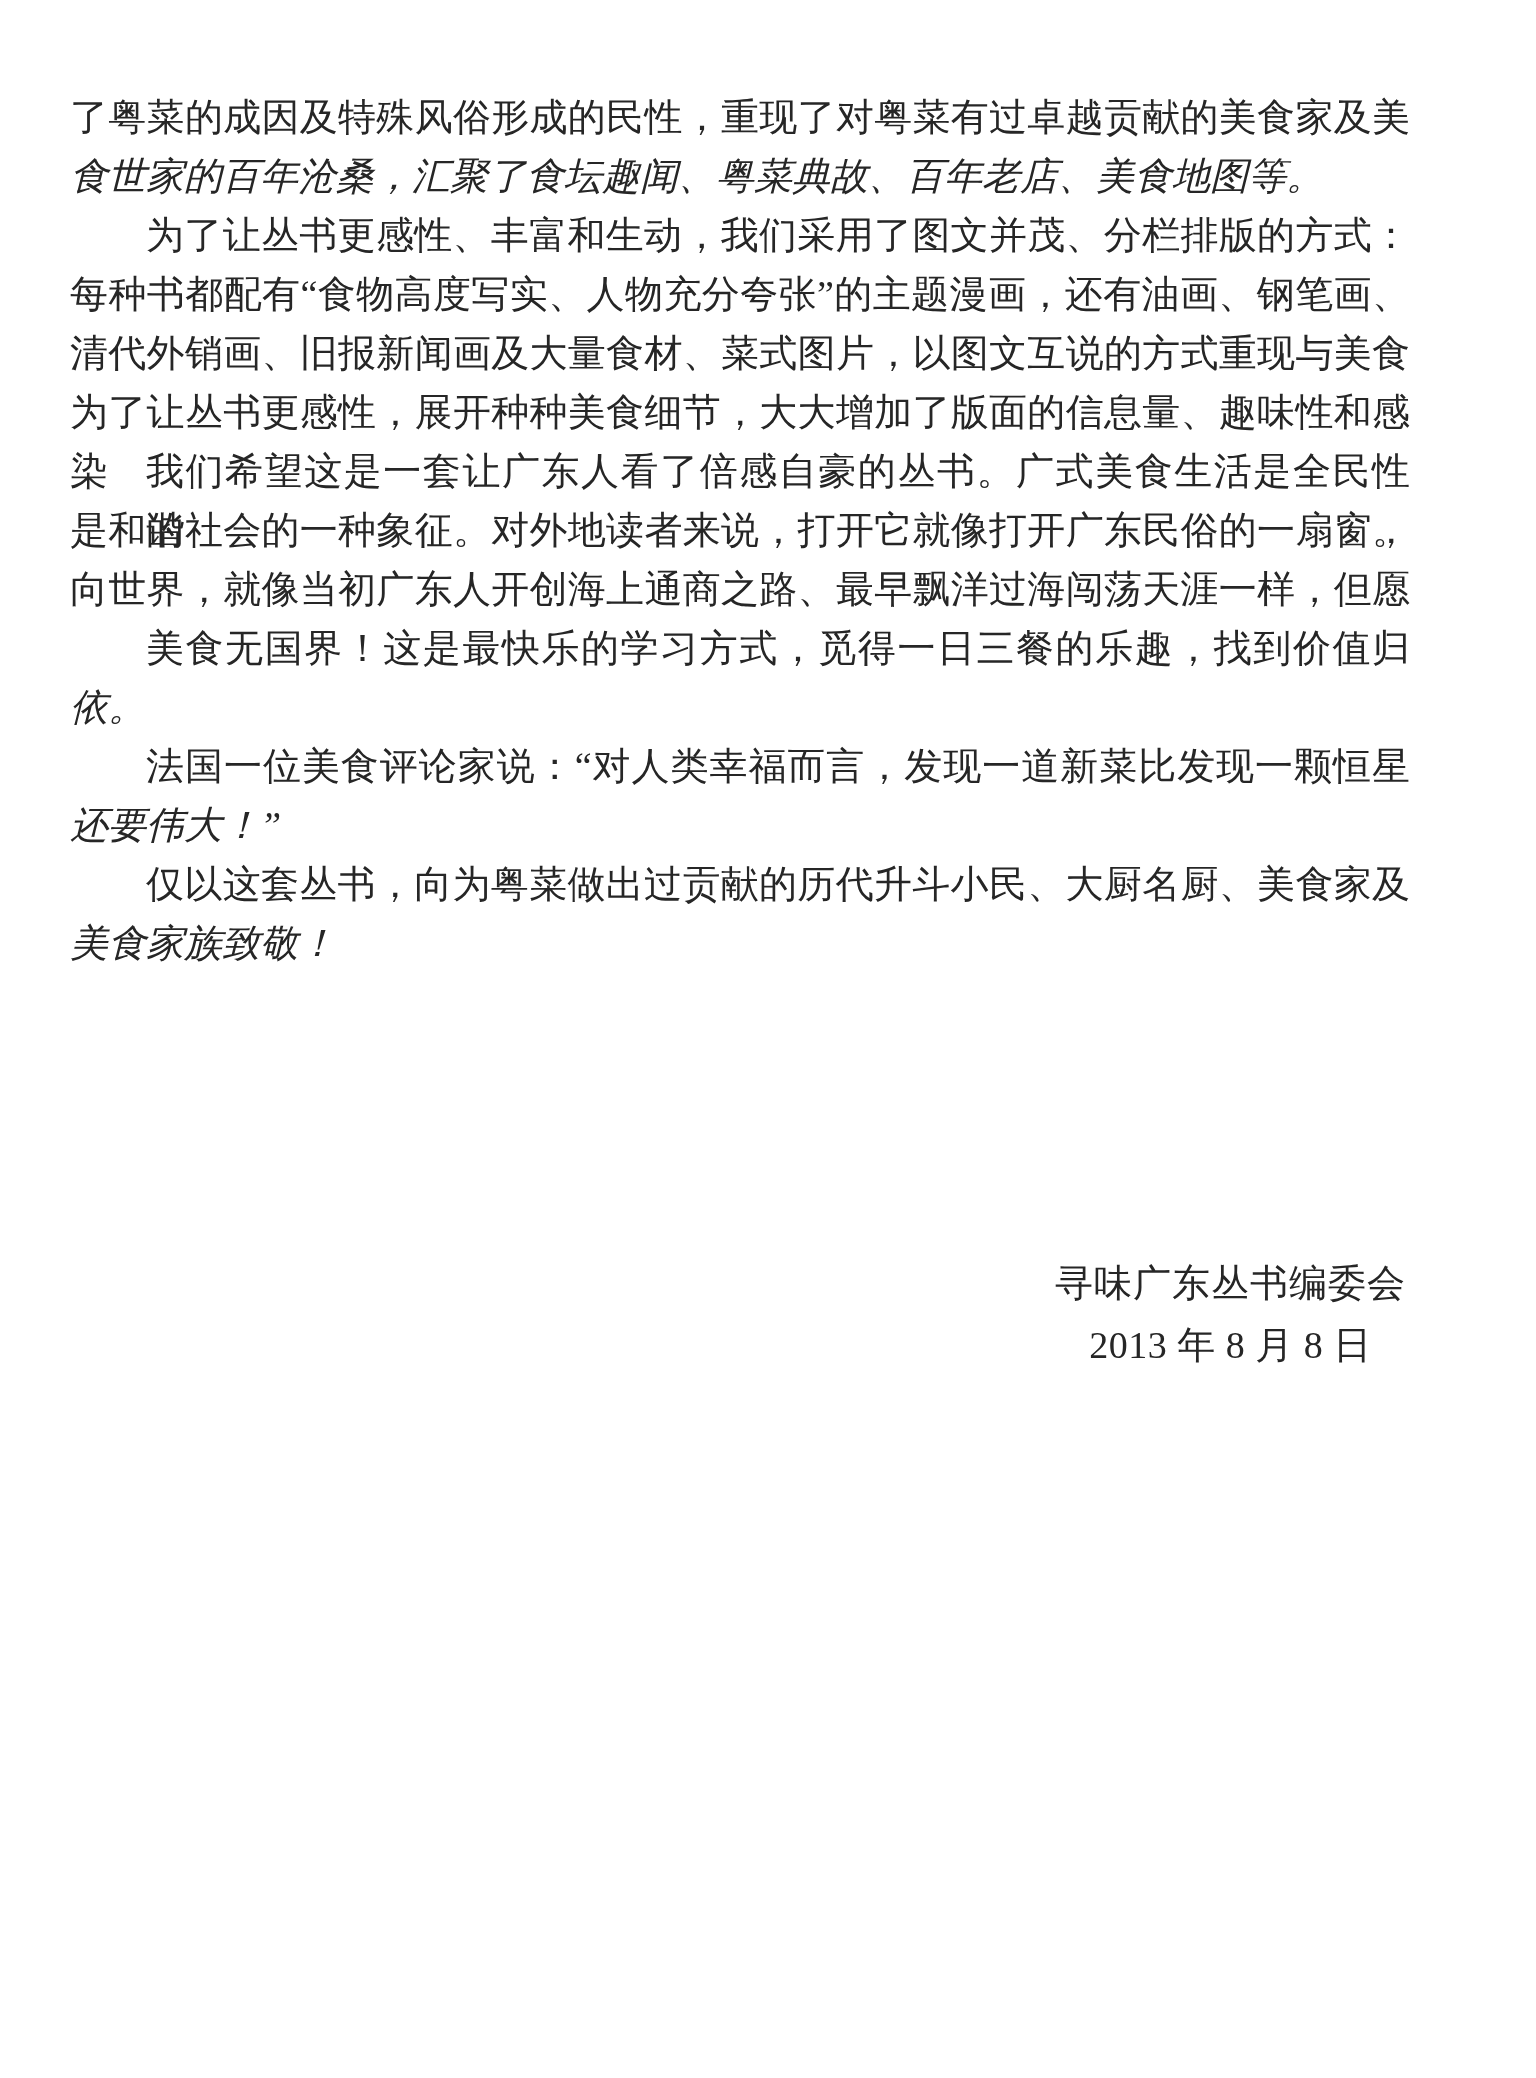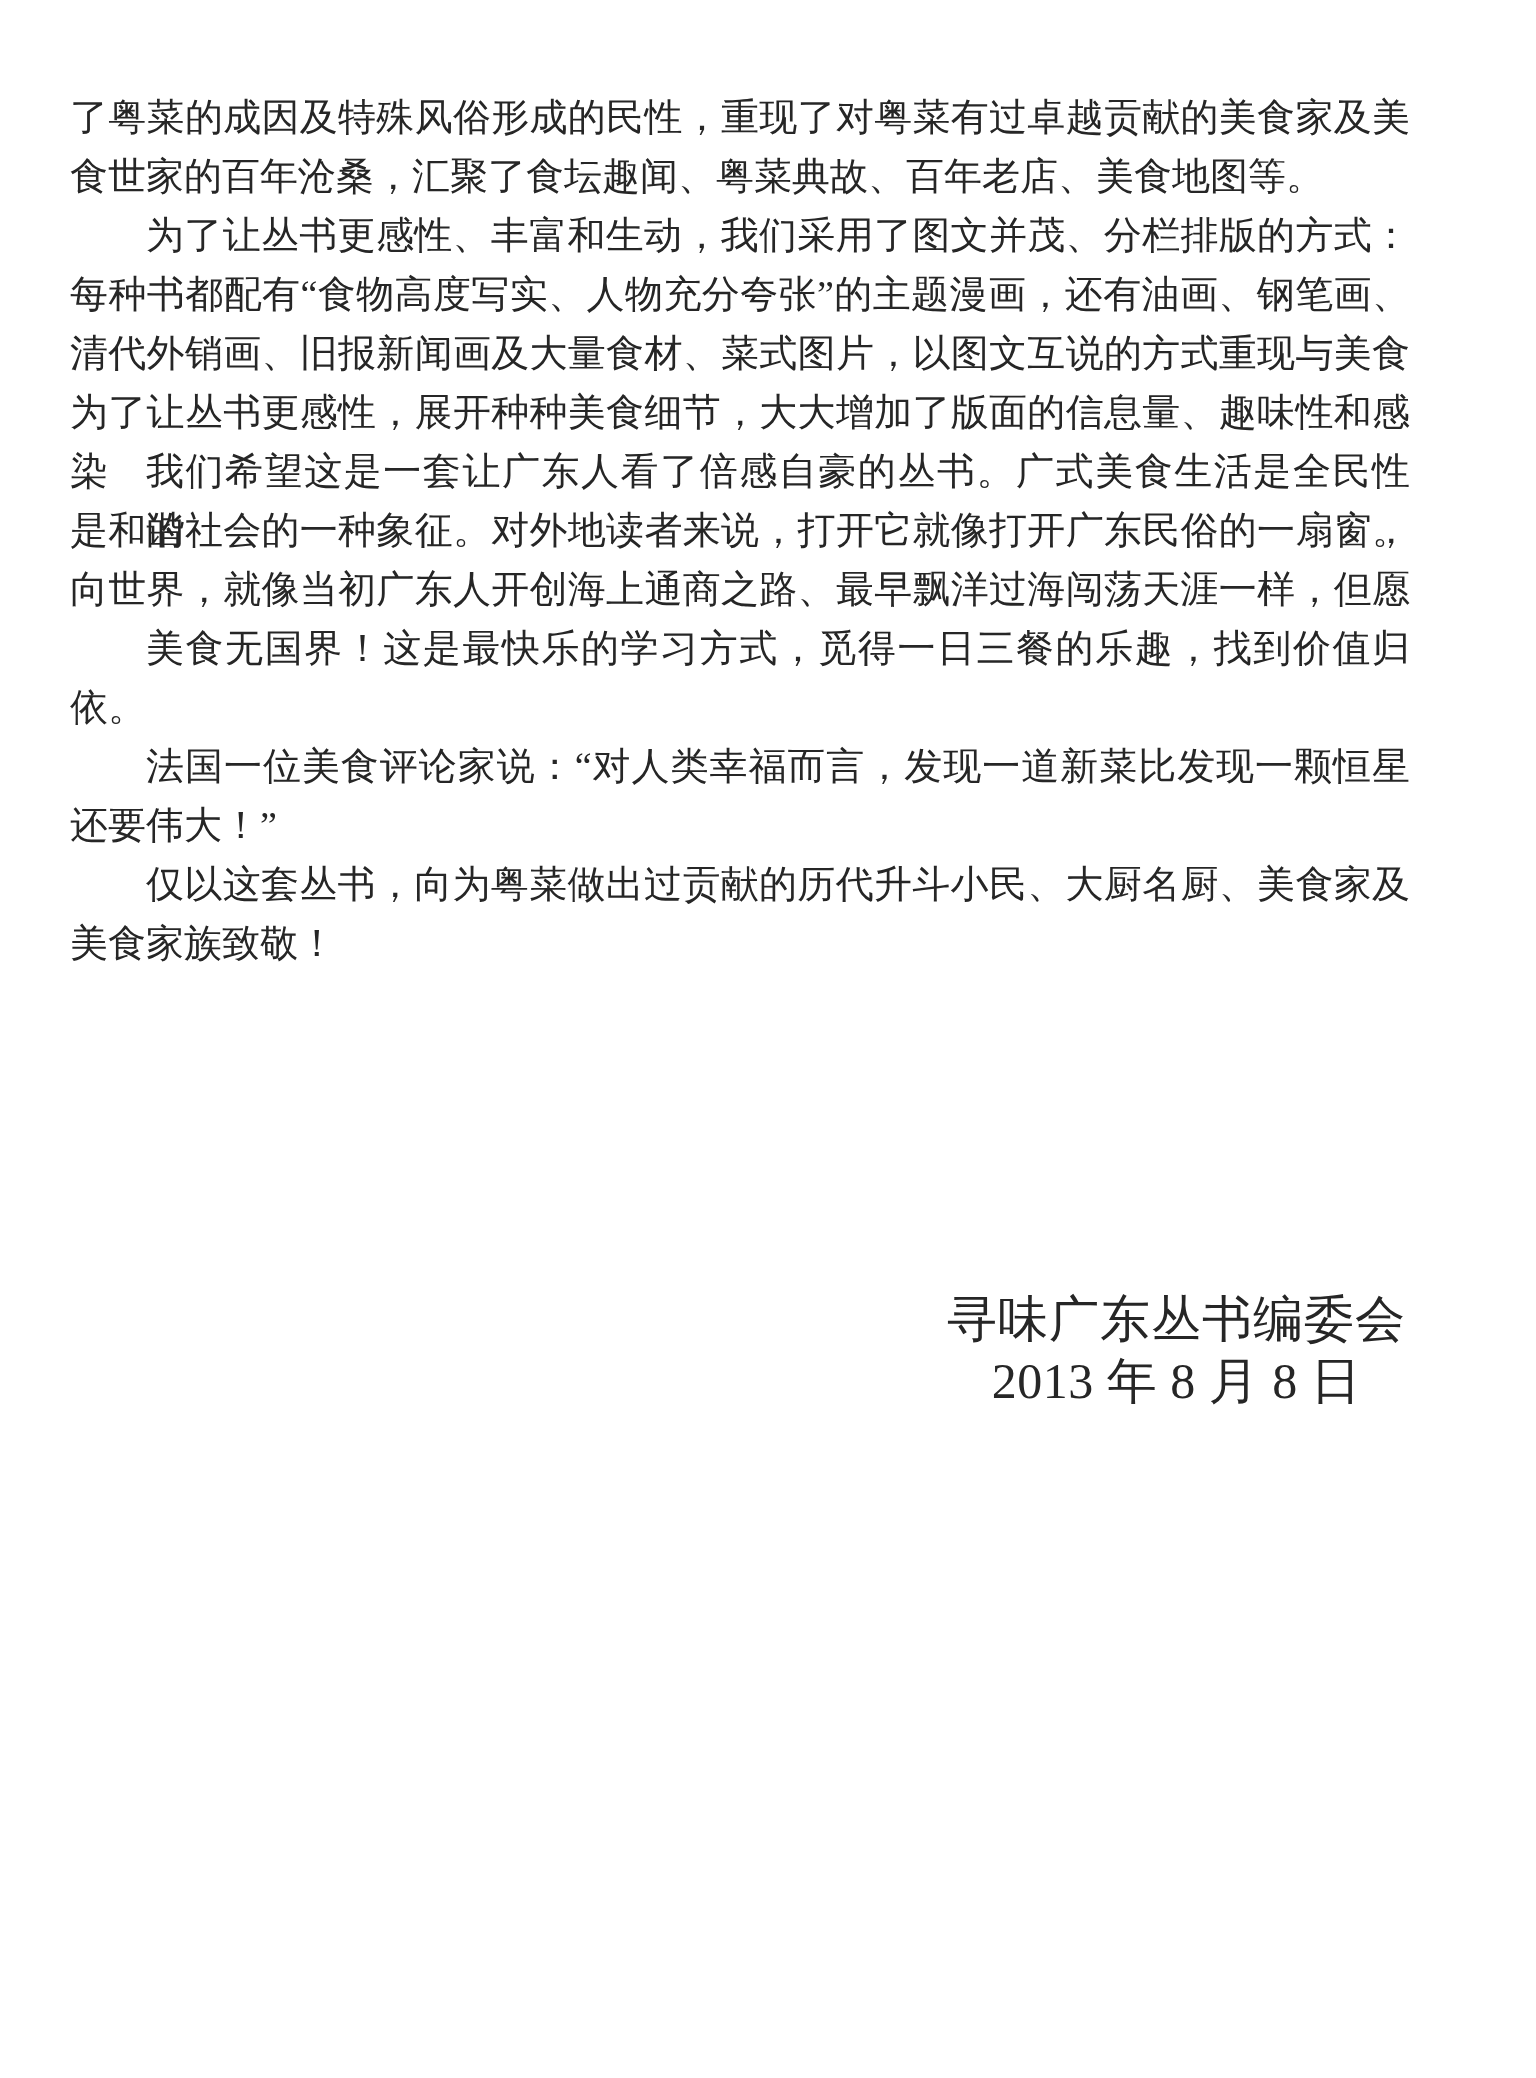--- a/index.html
+++ b/index.html
@@ -32,31 +32,32 @@
   }
   
   .full {
     text-align: justify;
     text-align-last: justify;
   }
   
   .end {
     text-align: center;
     text-align-last: left;
+    font-style: italic;
   }
   
   .indent {
     padding-left: 76px;
   }
   .signature {
     position: absolute;
-    top: 1288px;
+    top: 1252px;
     right: 130px;
     text-align: center;
-    font-size: 50px;
+    font-size: 38px;
     line-height: 62px;
     color: #262626;
   }
   .sig-author {
     letter-spacing: 1px;
   }
   .sig-date {
     letter-spacing: 0.5px;
   }
 </style>

